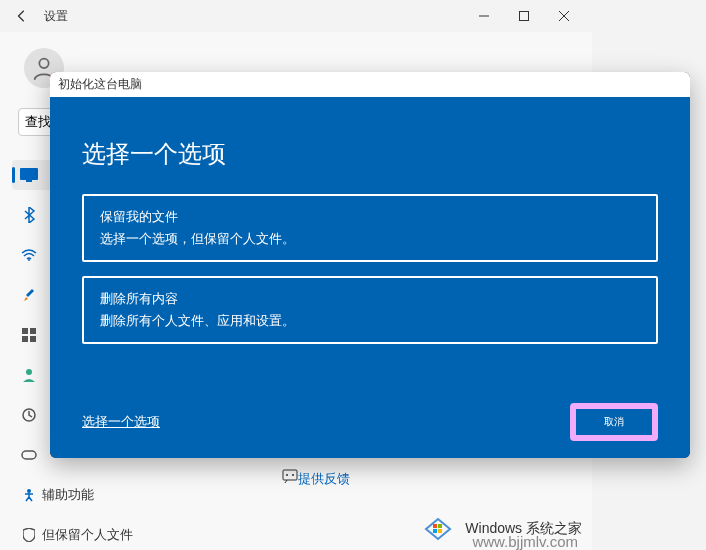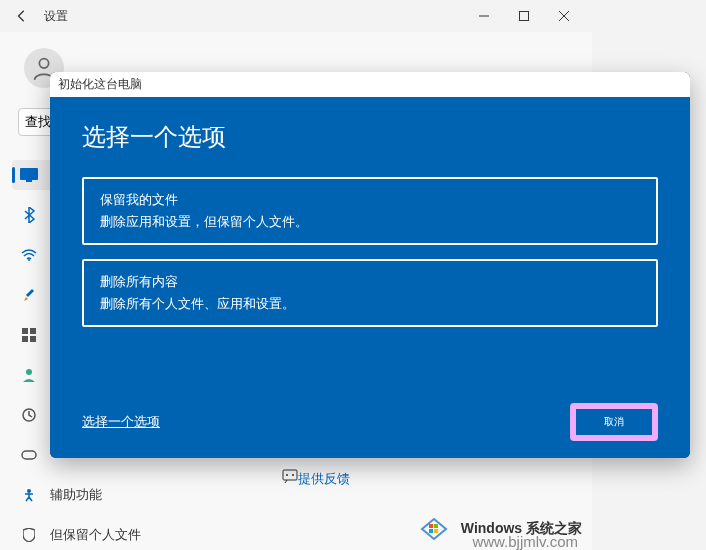--- a/index.html
+++ b/index.html
@@ -94,21 +94,21 @@
       left: 12px;
       top: 160px;
       display: flex;
       flex-direction: column;
       gap: 10px;
       width: 220px;
     }
     .nav-item {
       display: flex;
       align-items: center;
-      gap: 12px;
+      gap: 4px;
       padding: 6px 8px;
       font-size: 13px;
       color: #333;
       border-radius: 4px;
     }
     .nav-item.active {
       background: #eaeaea;
     }
     .nav-item.active::before {
       content: '';
@@ -160,21 +160,21 @@
       background: #fff;
       padding: 4px 8px;
       font-size: 12px;
       color: #333;
       border-bottom: none;
     }
     .modal-body {
       background: #0063b1;
       color: #fff;
       height: calc(100% - 22px);
-      padding: 24px 32px;
+      padding: 41px 32px;
       display: flex;
       flex-direction: column;
       position: relative;
     }
     .modal-title {
       font-size: 24px;
       font-weight: 300;
       margin-bottom: 24px;
     }
     .option-box {
@@ -230,21 +230,20 @@
     
     .watermark {
       position: absolute;
       bottom: 6px;
       right: 10px;
       display: flex;
       align-items: center;
       gap: 12px;
       font-size: 14px;
       color: #333;
-      font-weight: bold;
     }
     .watermark-sub {
       position: absolute;
       bottom: 0px;
       right: 14px;
       font-size: 15px;
       color: #888;
     }
     .watermark-logo {
       width: 30px;
@@ -396,21 +395,21 @@
     </span>
     <span>提供反馈</span>
   </div>
 
   <div class="modal">
     <div class="modal-header">初始化这台电脑</div>
     <div class="modal-body">
       <div class="modal-title">选择一个选项</div>
       <div class="option-box">
         <div class="option-title">保留我的文件</div>
-        <div class="option-desc">删除应用和设置，但保留个人文件。</div>
+        <div class="option-desc">选择一个选项，但保留个人文件。</div>
       </div>
       <div class="option-box">
         <div class="option-title">删除所有内容</div>
         <div class="option-desc">删除所有个人文件、应用和设置。</div>
       </div>
       <div class="modal-footer">
         <span class="help-link">选择一个选项</span>
         <button class="cancel-btn">取消</button>
       </div>
     </div>

